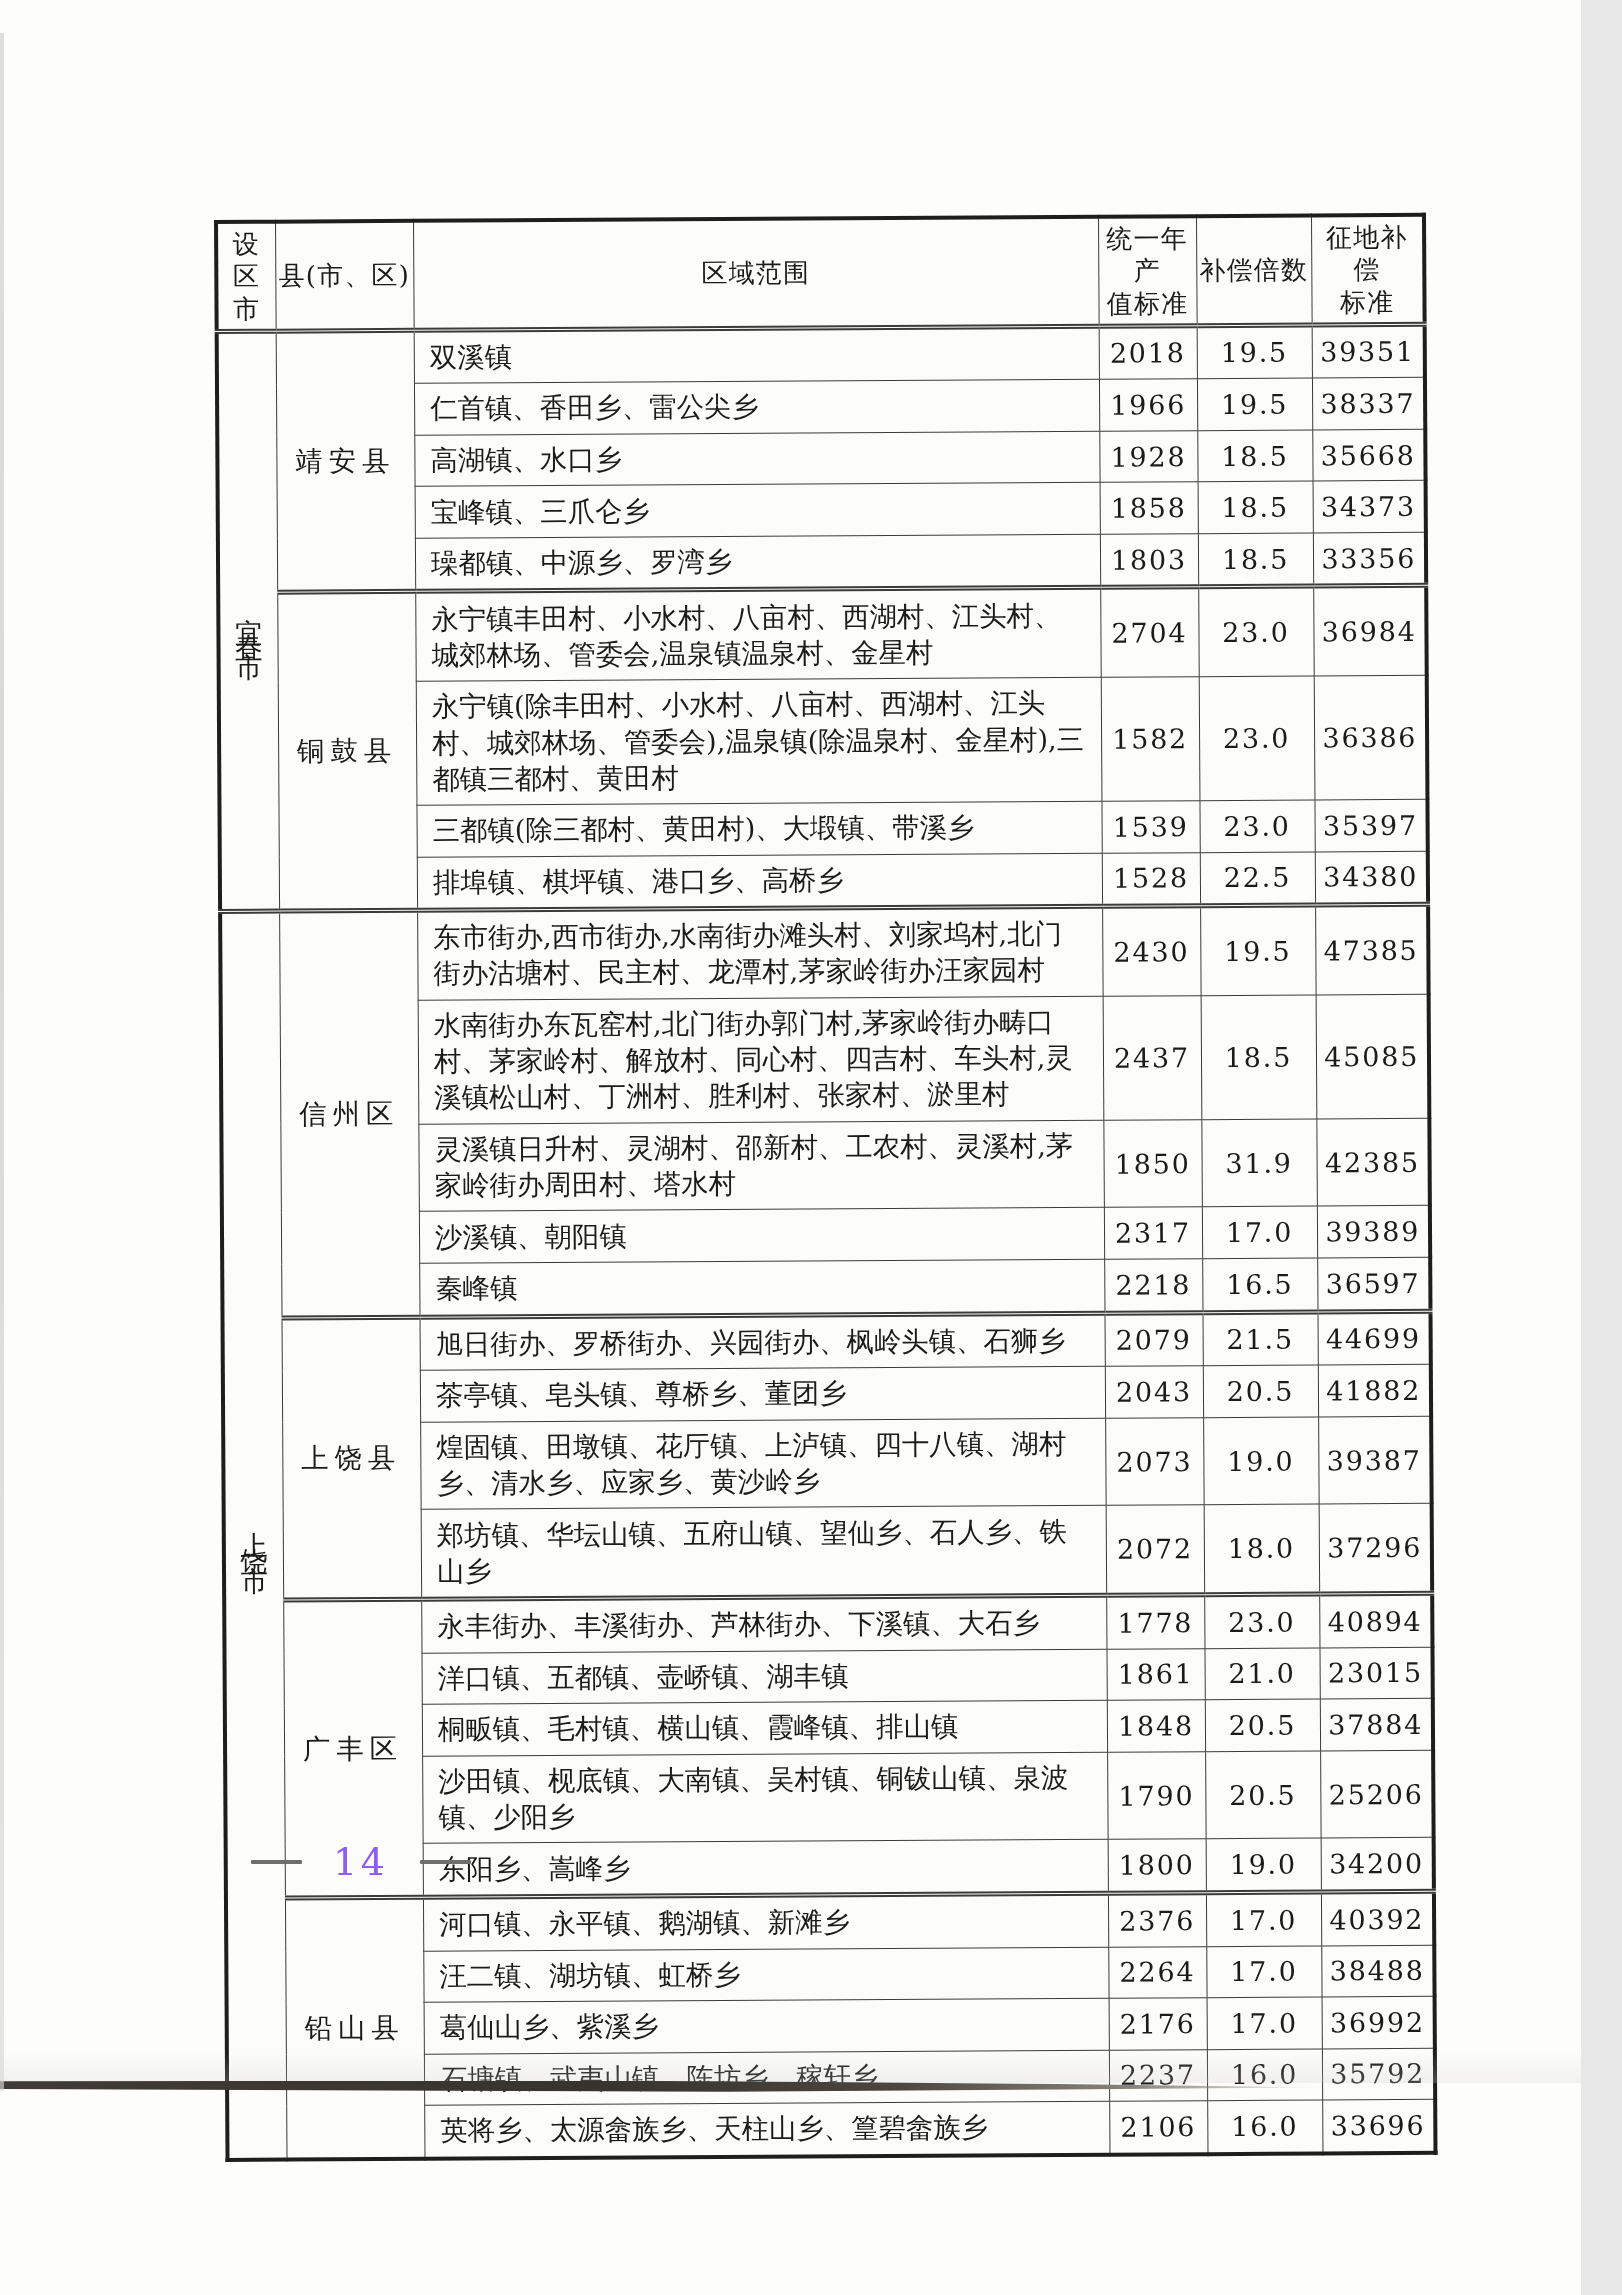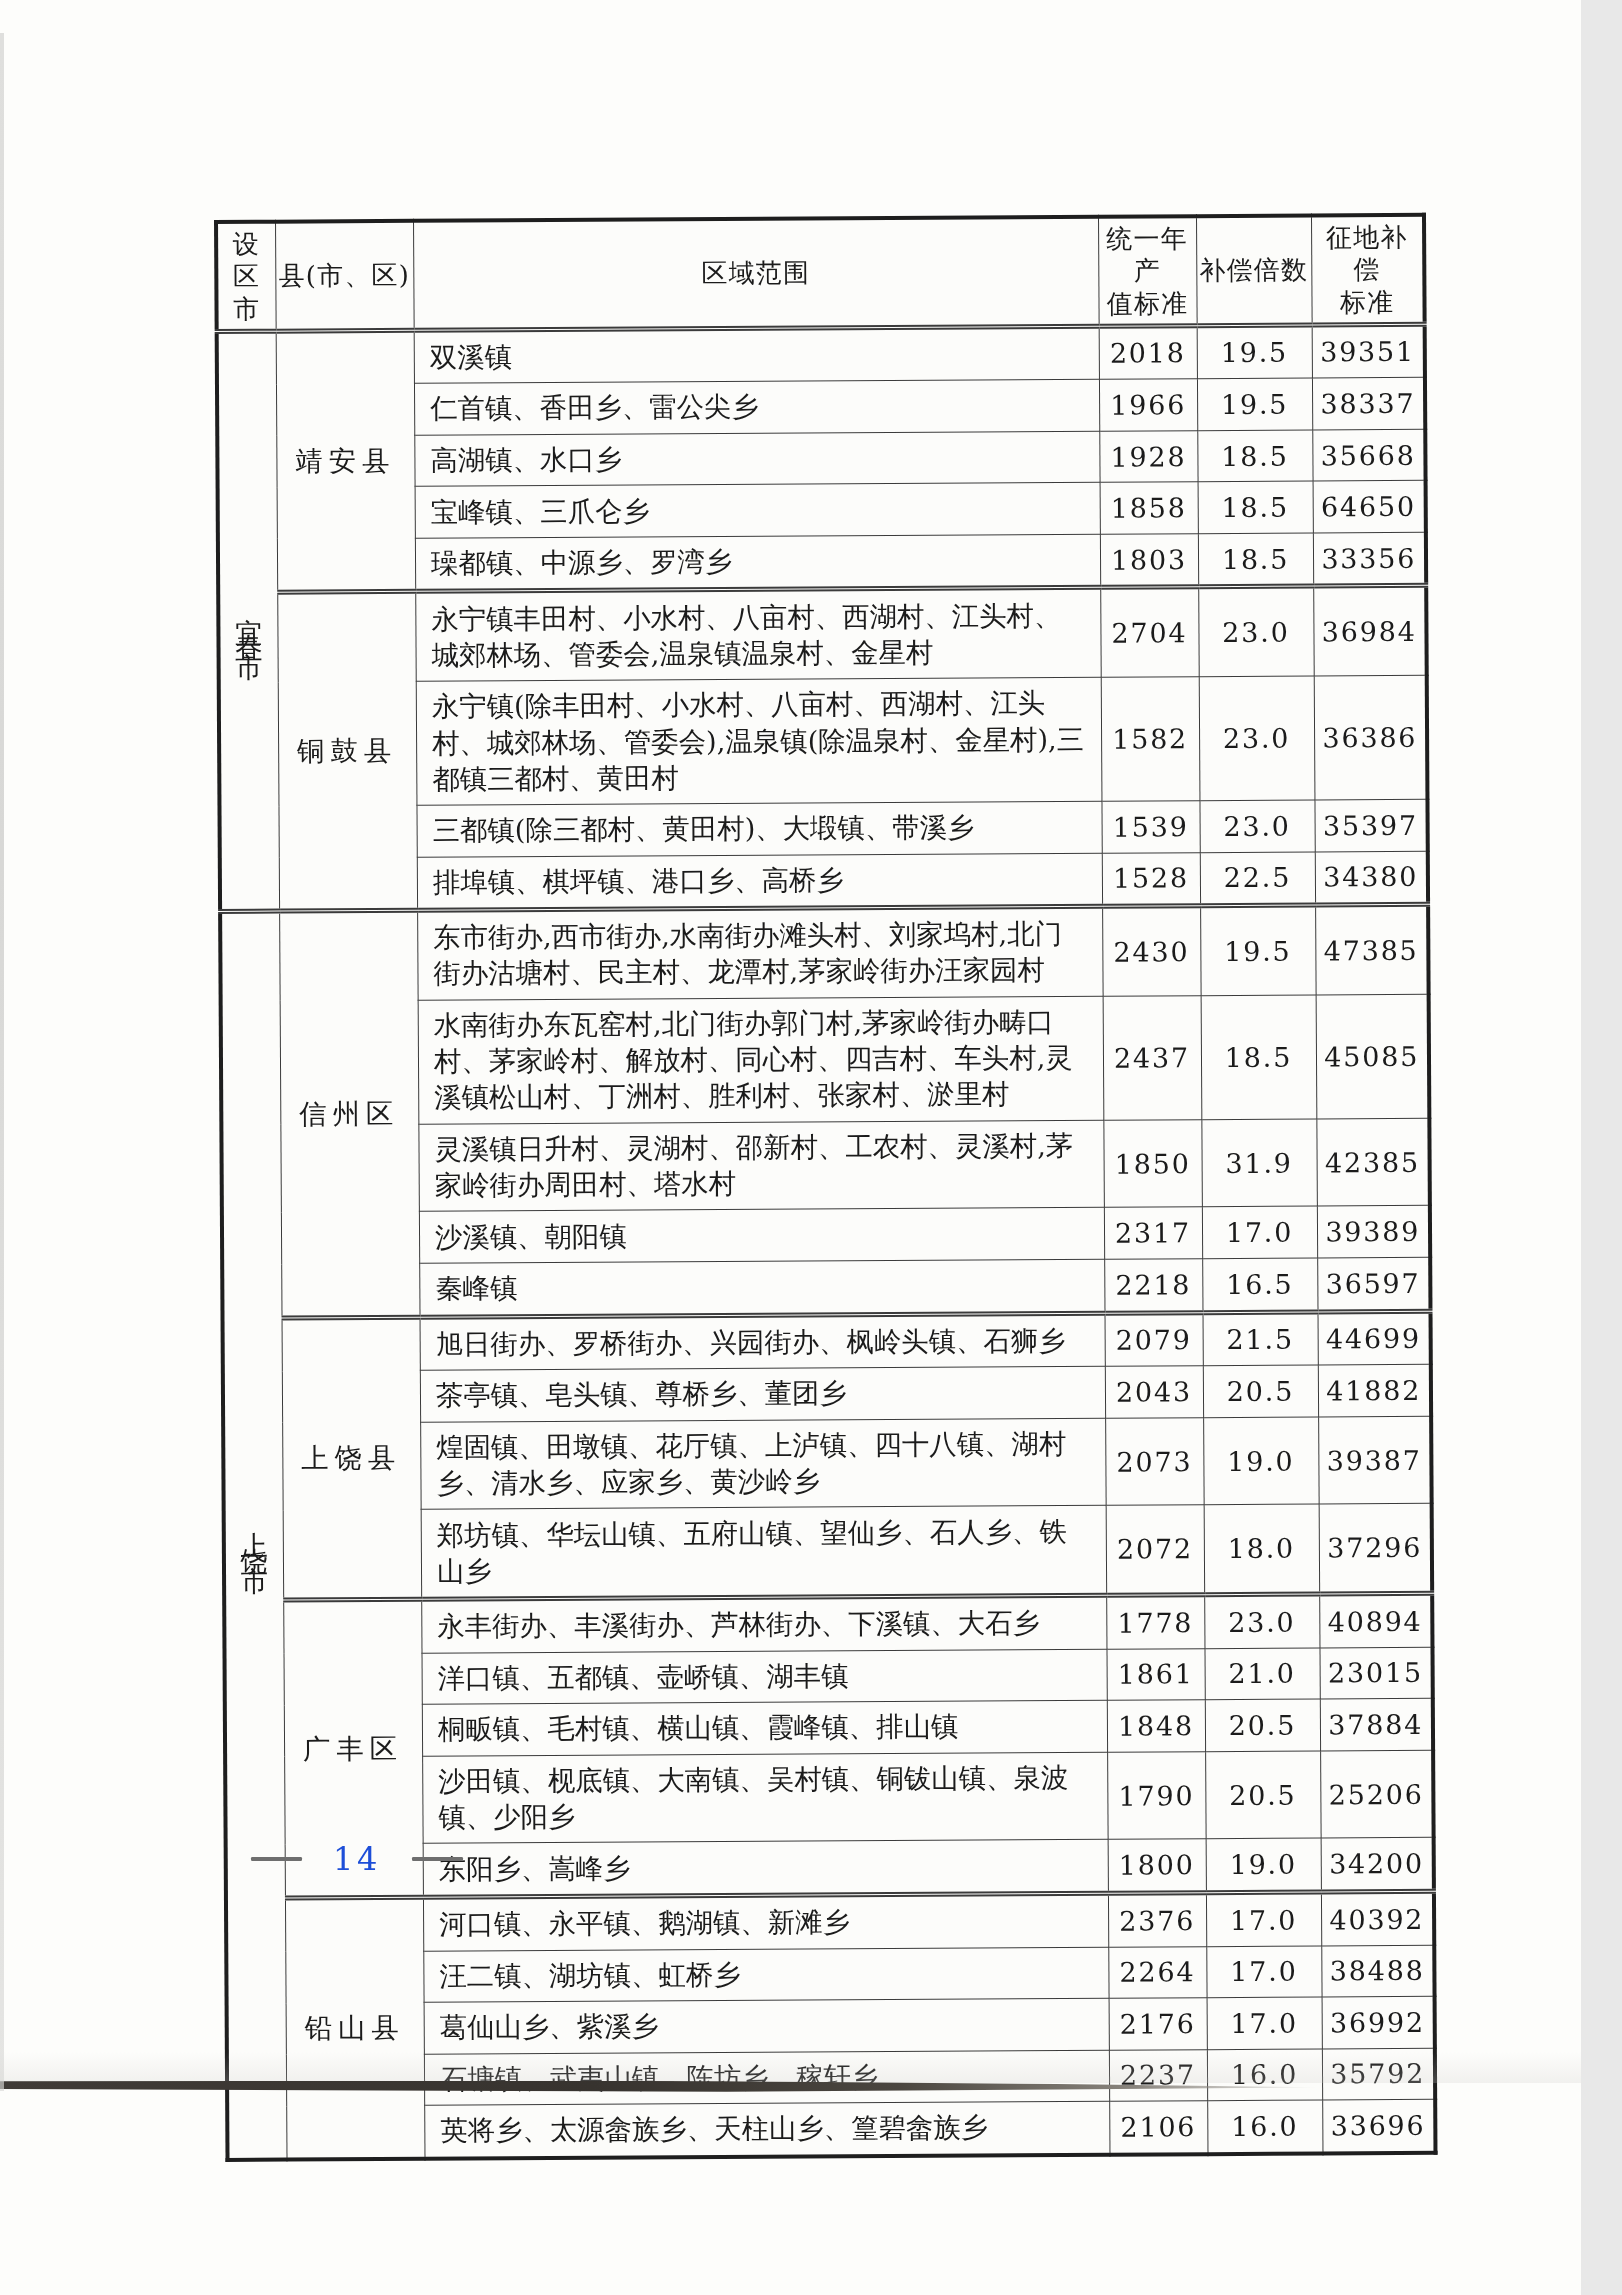--- a/index.html
+++ b/index.html
@@ -66,21 +66,21 @@
   }
   
   .page-number{
     position:absolute;left:251px;top:1843px;
     display:flex;align-items:center;gap:31px;
   }
   .page-number .dash{
     width:51px;height:4.2px;background:#6e6e6e;border-radius:1.2px;
   }
   .page-number .num{
-    font-size:32px;letter-spacing:3.6px;color:#1d4ed8;
+    font-size:38px;letter-spacing:3.6px;color:#8b5cf6;
     line-height:1;
   }
   
   .scan-streak{
     position:absolute;left:0;top:2081px;
     width:1321px;height:10.7px;
     background:linear-gradient(to right,#403b37 0%,#37332f 45%,#4a453f 68%,#8a857e 86%,rgba(190,186,180,0) 100%);
     clip-path:polygon(0 12%,55% 0,80% 22%,100% 48%,80% 74%,55% 100%,0 86%);
     transform:rotate(0.1deg);
   }
@@ -140,21 +140,21 @@
         <tr>
           <td class="region-cell">高湖镇、水口乡</td>
           <td class="num-cell">1928</td>
           <td class="num-cell">18.5</td>
           <td class="num-cell">35668</td>
         </tr>
         <tr>
           <td class="region-cell">宝峰镇、三爪仑乡</td>
           <td class="num-cell">1858</td>
           <td class="num-cell">18.5</td>
-          <td class="num-cell">64650</td>
+          <td class="num-cell">34373</td>
         </tr>
         <tr>
           <td class="region-cell">璪都镇、中源乡、罗湾乡</td>
           <td class="num-cell">1803</td>
           <td class="num-cell">18.5</td>
           <td class="num-cell">33356</td>
         </tr>
         <tr class="county-start">
           <td class="county-cell" rowspan="4">铜鼓县</td>
           <td class="region-cell">永宁镇丰田村、小水村、八亩村、西湖村、江头村、城郊林场、管委会,温泉镇温泉村、金星村</td>

